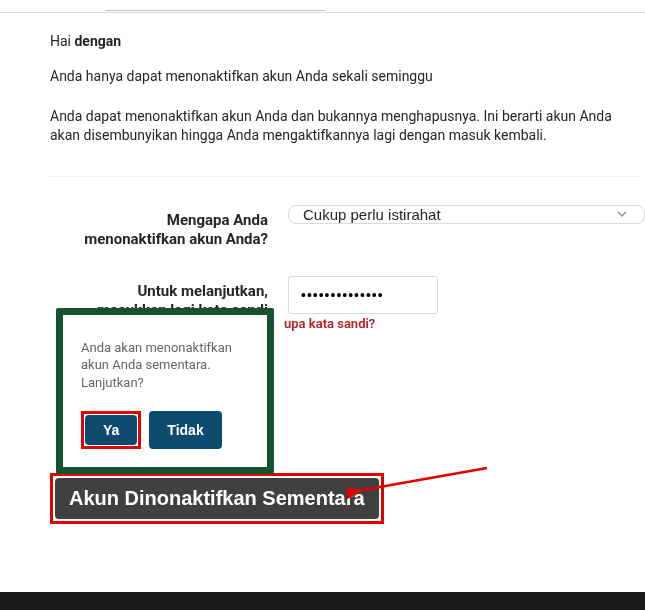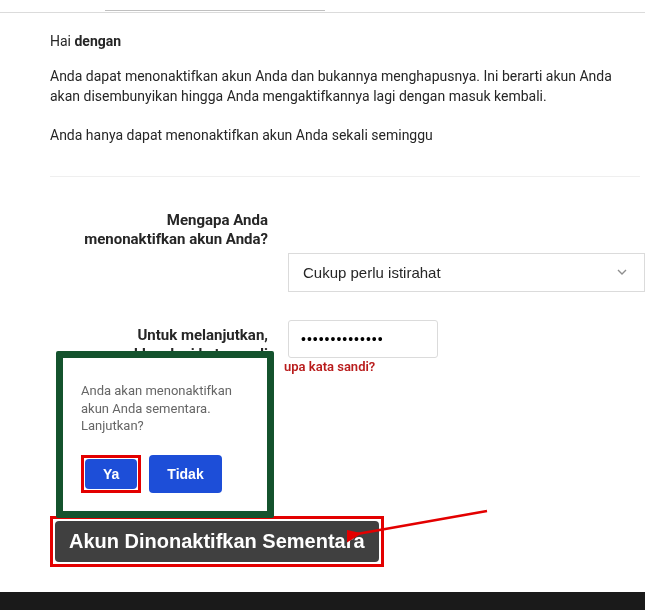--- a/index.html
+++ b/index.html
@@ -71,32 +71,31 @@
     }
     .form-control {
       flex: 1;
       max-width: 370px;
     }
     .select-wrap {
       position: relative;
     }
     .select {
       width: 100%;
-      padding: 10px 14px;
+      padding: 0 14px;
       border: 1px solid #dbdbdb;
-      border-radius: 0;
+      border-radius: 8px;
       font-size: 15px;
       background: #fff;
       color: #262626;
       text-align: left;
       cursor: pointer;
       display: flex;
       justify-content: space-between;
       align-items: center;
-      margin-top: 48px;
     }
     .chevron {
       width: 16px;
       height: 16px;
     }
     .password-input {
       width: 150px;
       padding: 10px 12px;
       border: 1px solid #dbdbdb;
       border-radius: 3px;
@@ -118,21 +117,21 @@
       font-size: 13px;
       color: #666;
       line-height: 1.35;
       margin-bottom: 20px;
     }
     .popup-buttons {
       display: flex;
       gap: 8px;
     }
     .btn {
-      background: #1d4ed8;
+      background: #0c4a6e;
       color: #fff;
       border: none;
       padding: 7px 18px;
       font-size: 14px;
       font-weight: 600;
       border-radius: 4px;
       cursor: pointer;
     }
     .btn-yes-wrap {
       border: 3px solid #e30000;
@@ -195,22 +194,22 @@
 <body>
 
 <div class="top-border"></div>
 
 <div class="content">
 
   <p class="greeting">
     <span>Hai </span><span class="username">dengan</span>
   </p>
 
+  <p class="description">Anda hanya dapat menonaktifkan akun Anda sekali seminggu</p>
   <p class="description">Anda dapat menonaktifkan akun Anda dan bukannya menghapusnya. Ini berarti akun Anda akan disembunyikan hingga Anda mengaktifkannya lagi dengan masuk kembali.</p>
-  <p class="description">Anda hanya dapat menonaktifkan akun Anda sekali seminggu</p>
 
   <div class="divider"></div>
 
   <div class="form-row">
     <div class="form-label">Mengapa Anda menonaktifkan akun Anda?</div>
     <div class="form-control">
       <div class="select-wrap">
         <button class="select">
           <span>Cukup perlu istirahat</span>
           <svg class="chevron" viewBox="0 0 24 24" fill="none" stroke="#8e8e8e" stroke-width="2">

